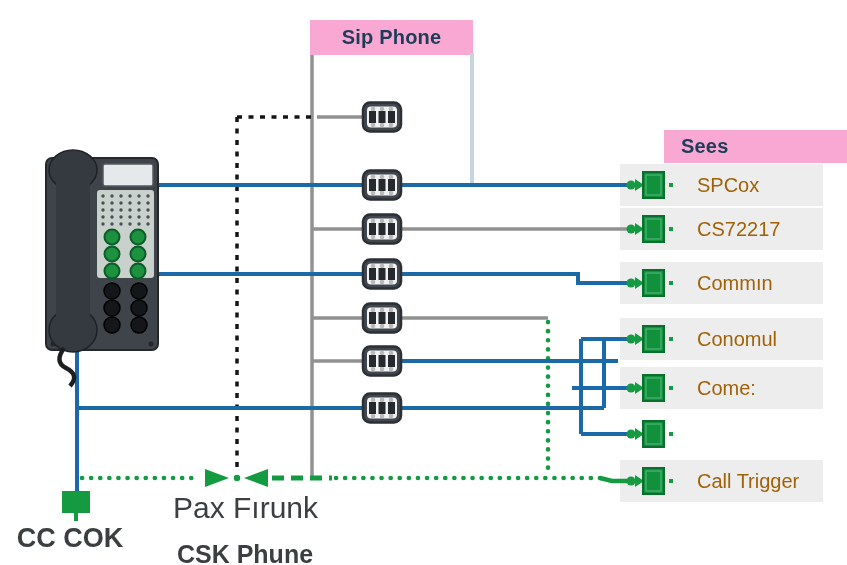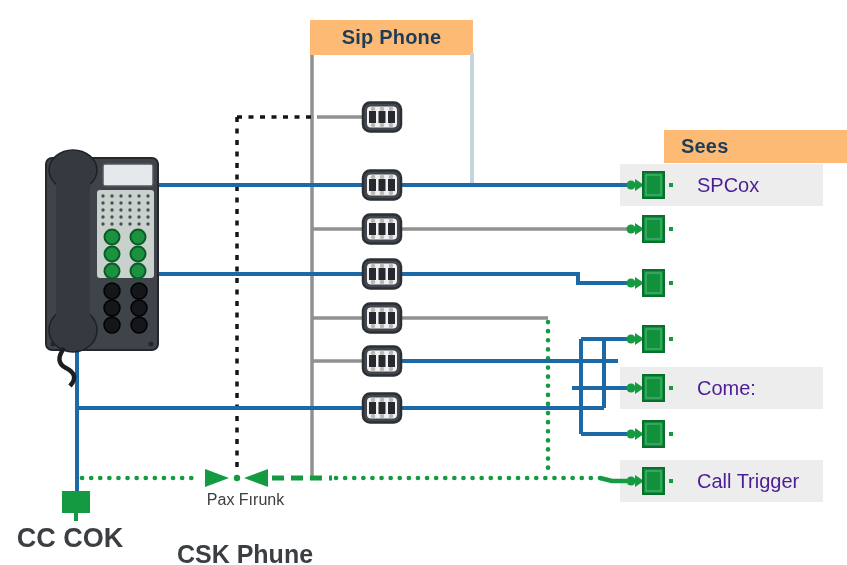--- a/index.html
+++ b/index.html
@@ -2,49 +2,58 @@
 <html><head>
 <meta charset="utf-8">
 <style>
   html,body{margin:0;padding:0;background:#ffffff;}
   #canvas{
     position:relative;width:847px;height:565px;overflow:hidden;
     background:#ffffff;
     font-family:"Liberation Sans","DejaVu Sans",sans-serif;
   }
   .hdr{
-    position:absolute;background:#fdba74;color:#1d3c58;
+    position:absolute;background:#f9a8d4;color:#1d3c58;
     font-size:20px;font-weight:bold;letter-spacing:.2px;
   }
   #sip-header{left:310px;top:20px;width:163px;height:35px;
     display:flex;align-items:center;justify-content:center;}
   #sees-header{left:620px;top:130px;width:203px;height:33px;
     display:flex;align-items:center;padding-left:17px;width:186px;margin-left:44px;}
   .sees-row{
     position:absolute;left:620px;width:203px;height:42px;background:#ededed;
   }
   .sees-row .lbl{
     position:relative;z-index:3;display:block;margin-left:77px;
-    line-height:42px;font-size:20px;color:#4c1d95;white-space:nowrap;
+    line-height:42px;font-size:20px;color:#a16207;white-space:nowrap;
   }
   #wires{position:absolute;left:0;top:0;z-index:1;pointer-events:none;}
   .bottom-label{
     position:absolute;z-index:3;color:#3b3f42;text-align:center;white-space:nowrap;
   }
   #cc-cok-label{left:5px;top:523px;width:130px;font-size:27px;font-weight:600;}
-  #pbx-label-1{left:168px;top:491px;width:155px;font-size:16px;}
+  #pbx-label-1{left:168px;top:491px;width:155px;font-size:30px;}
   #pbx-label-2{left:160px;top:521px;width:170px;font-size:25px;font-weight:600;margin-top:19px;}
 </style>
 </head>
 <body>
 
 <div id="canvas">
 
   <div class="sees-row" style="top:164px">
     <span class="lbl">SPCox</span>
+    </div>
+  <div class="sees-row" style="top:208px">
+    <span class="lbl">CS72217</span>
+    </div>
+  <div class="sees-row" style="top:262px">
+    <span class="lbl">Commın</span>
+    </div>
+  <div class="sees-row" style="top:318px">
+    <span class="lbl">Conomul</span>
     </div>
   <div class="sees-row" style="top:367px">
     <span class="lbl">Come:</span>
     </div>
   <div class="sees-row" style="top:460px">
     <span class="lbl">Call Trigger</span>
     </div>
 
   <svg id="wires" width="847" height="565">
       <path d="M472,53 V187" stroke="#c6d4de" stroke-width="4" fill="none"></path>

